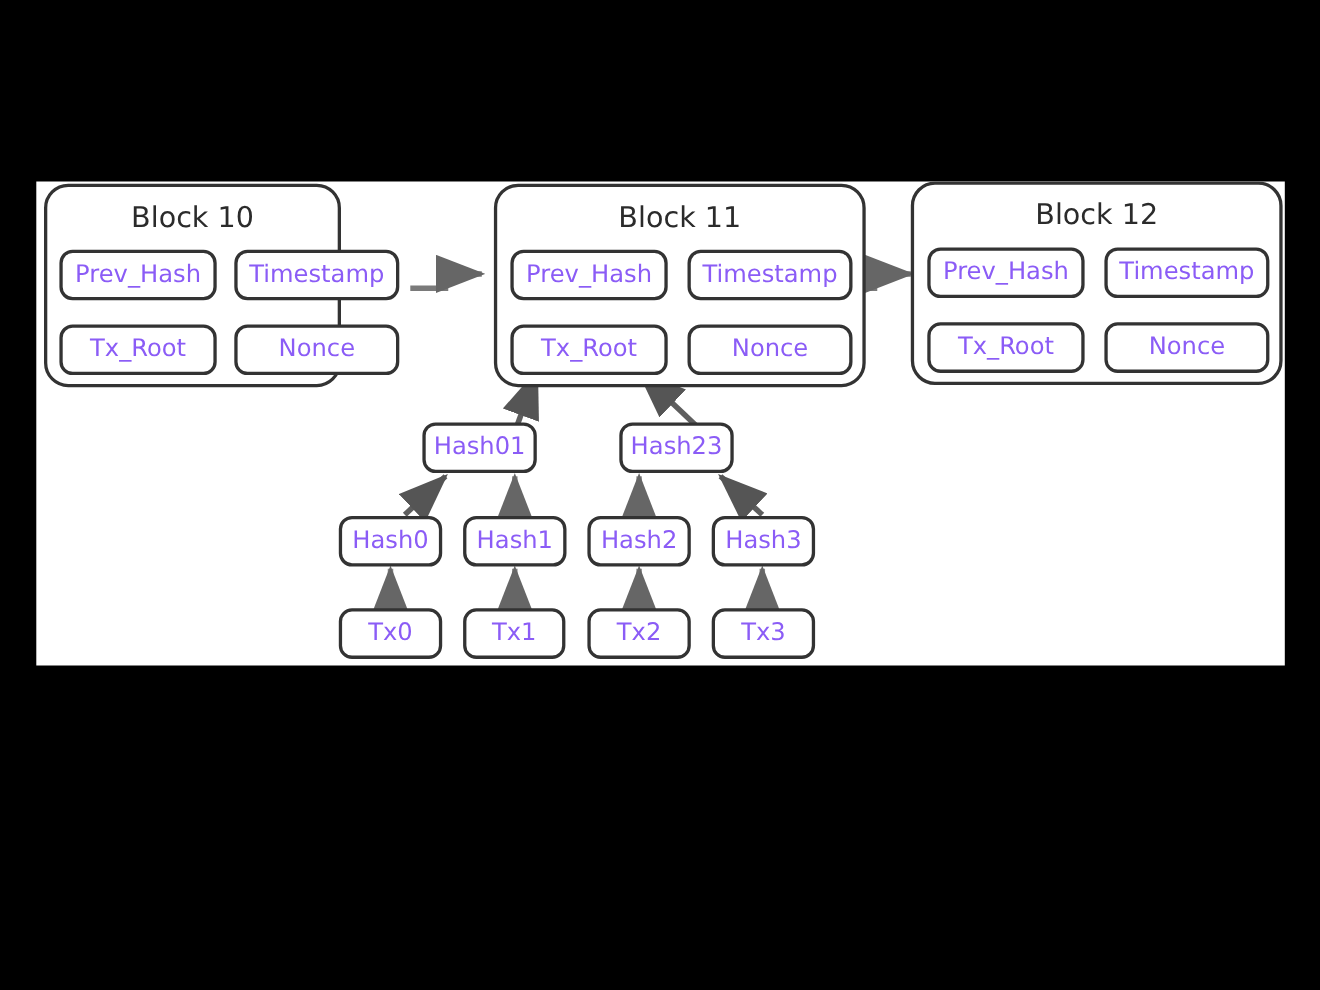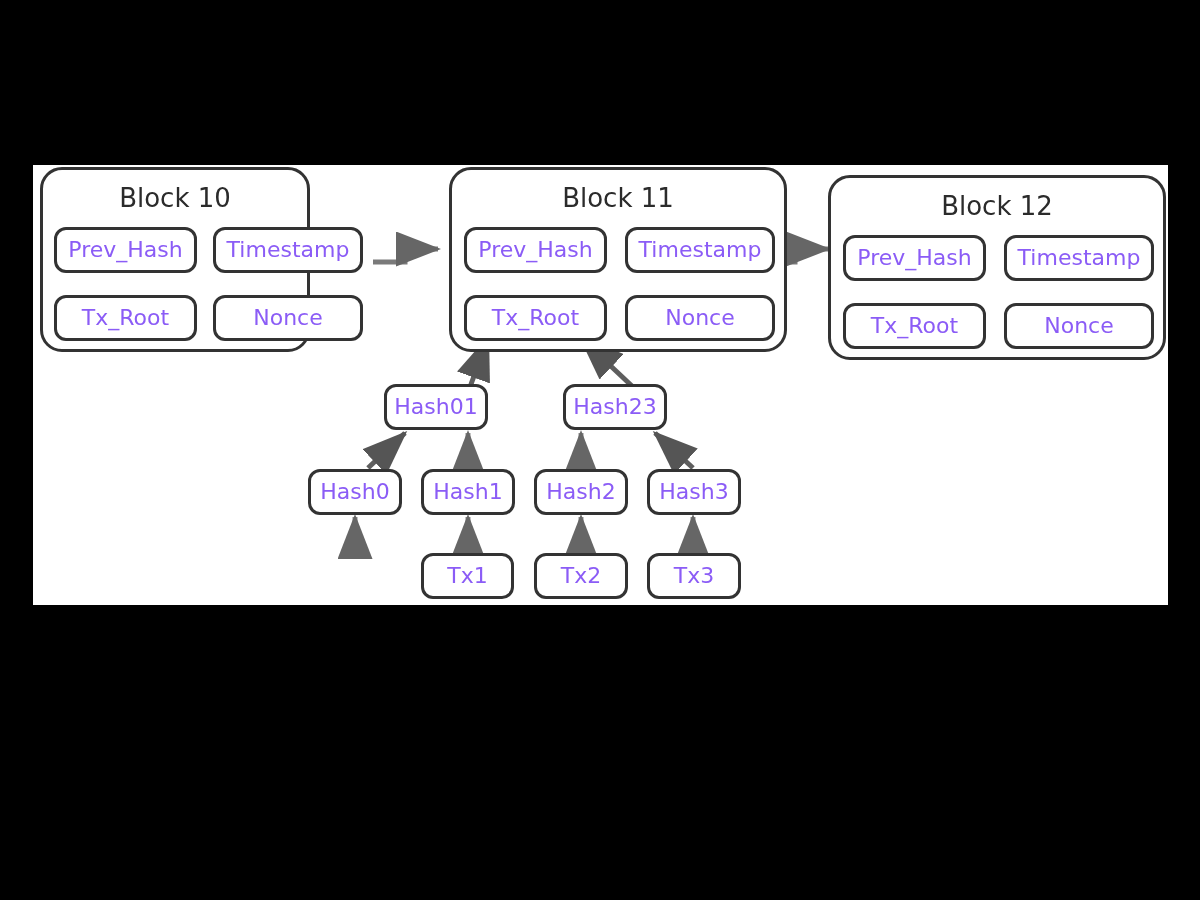--- a/index.html
+++ b/index.html
@@ -166,21 +166,21 @@
 
       <div class="field" style="left:12px; top:125px; width:143px;">
         <span class="node-label">Tx_Root</span>
       </div>
 
       <div class="field" style="left:173px; top:125px; width:150px;">
         <span class="node-label">Nonce</span>
       </div>
     </div>
 
-    <div class="block" style="left:795px; top:10px; width:338px; height:185px;">
+    <div class="block" style="left:795px; top:0; width:338px; height:185px;">
       <div class="block-title">Block 12</div>
 
       <div class="field" style="left:12px; top:57px; width:143px;">
         <span class="node-label">Prev_Hash</span>
       </div>
 
       <div class="field" style="left:173px; top:57px; width:150px;">
         <span class="node-label">Timestamp</span>
       </div>
 
@@ -210,20 +210,23 @@
     </div>
 
     <div class="node" style="left:501px; top:304px; width:94px;">
       <span class="node-label">Hash2</span>
     </div>
 
     <div class="node" style="left:614px; top:304px; width:94px;">
       <span class="node-label">Hash3</span>
     </div>
 
+    <div class="node" style="left:275px; top:388px; width:94px;">
+      <span class="node-label">Tx0</span>
+    </div>
 
     <div class="node" style="left:388px; top:388px; width:93px;">
       <span class="node-label">Tx1</span>
     </div>
 
     <div class="node" style="left:501px; top:388px; width:94px;">
       <span class="node-label">Tx2</span>
     </div>
 
     <div class="node" style="left:614px; top:388px; width:94px;">

